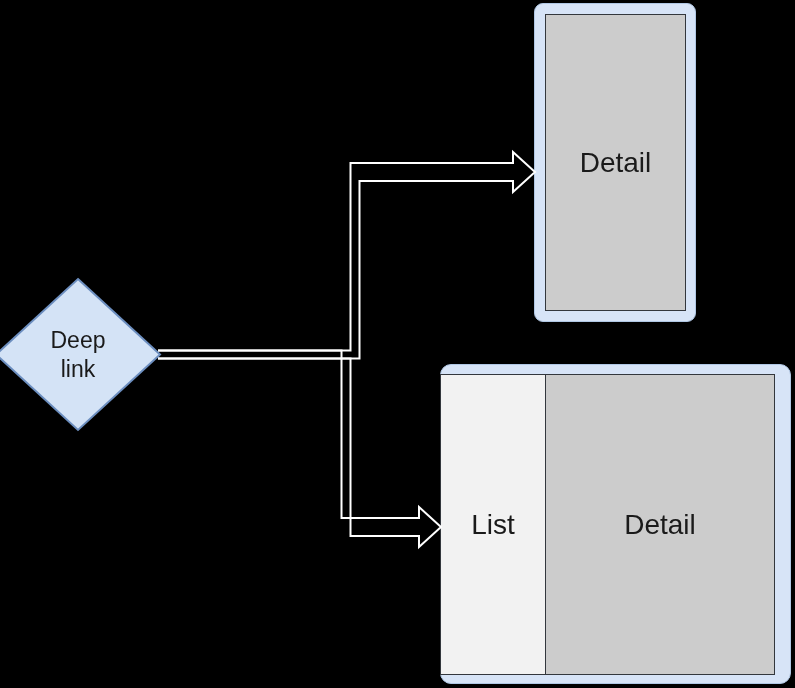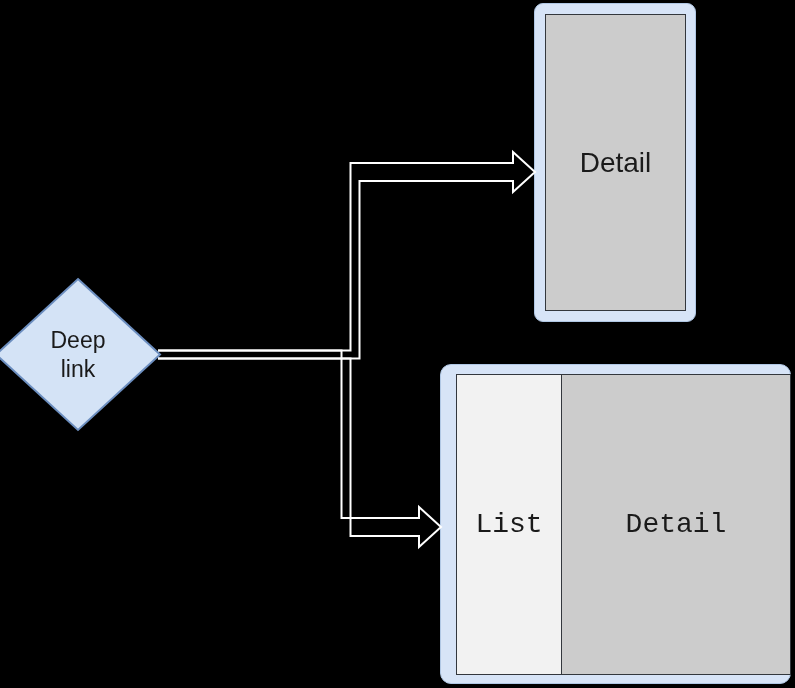--- a/index.html
+++ b/index.html
@@ -70,25 +70,24 @@
     box-sizing: border-box;
     border: 1px solid #33373d;
   }
   .pane-row.top {
     left: 545px;
     top: 14px;
     width: 141px;
     height: 297px;
   }
   .pane-row.bottom {
-    left: 456px;
+    left: 440px;
     top: 374px;
     width: 335px;
     height: 301px;
-    font-family: Liberation Mono, monospace;
   }
 
   .pane {
     display: flex;
     align-items: center;
     justify-content: center;
     color: #1a1a1a;
     font-size: 28px;
     box-sizing: border-box;
   }

